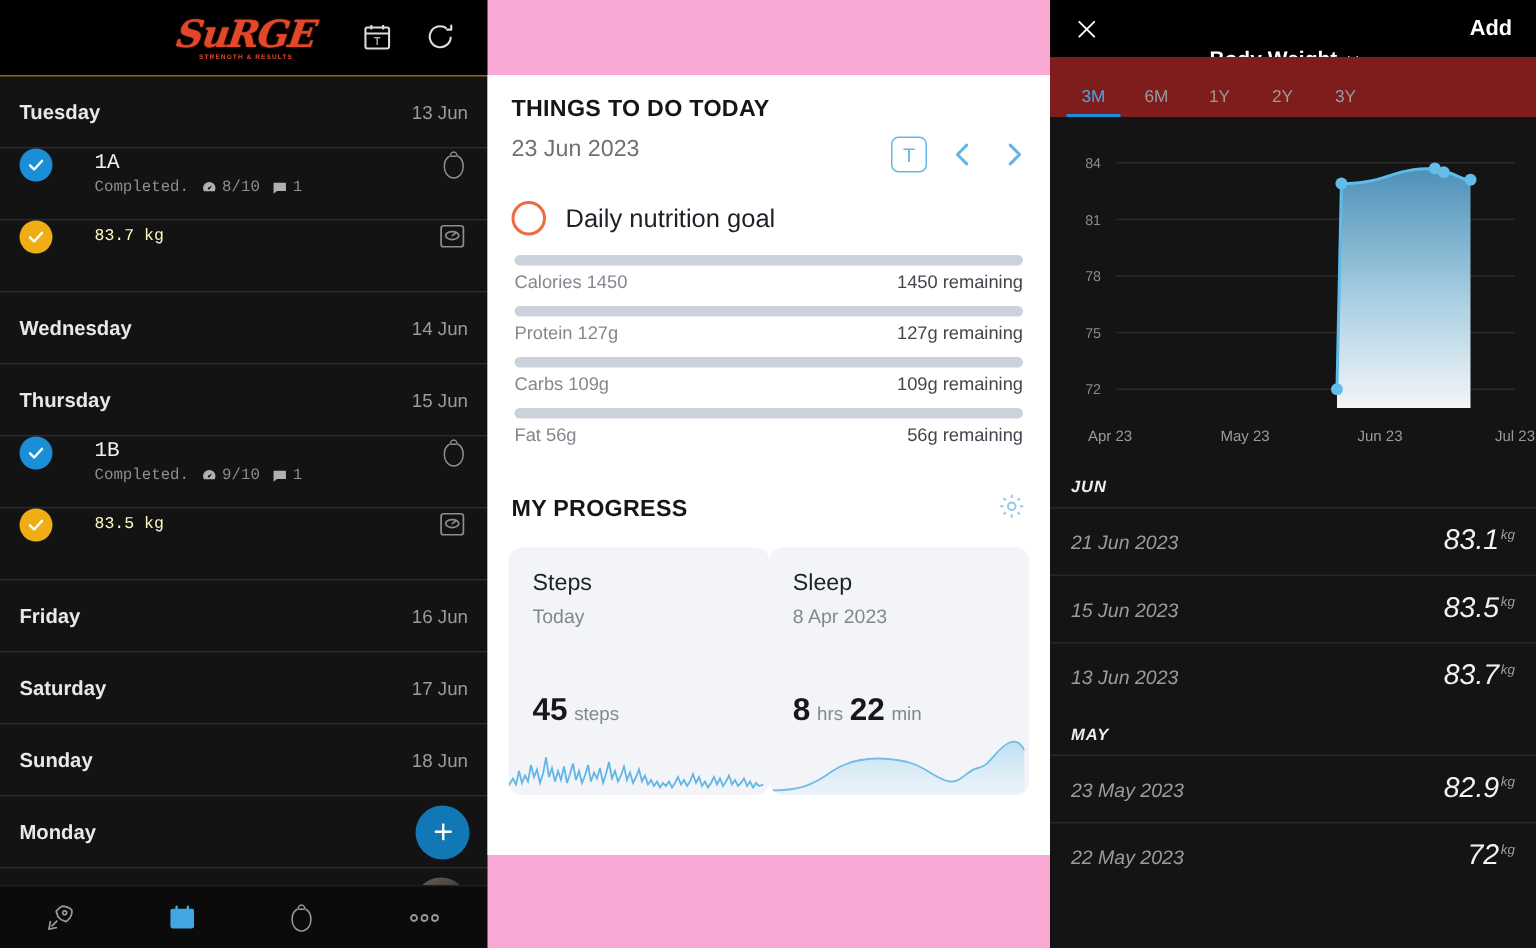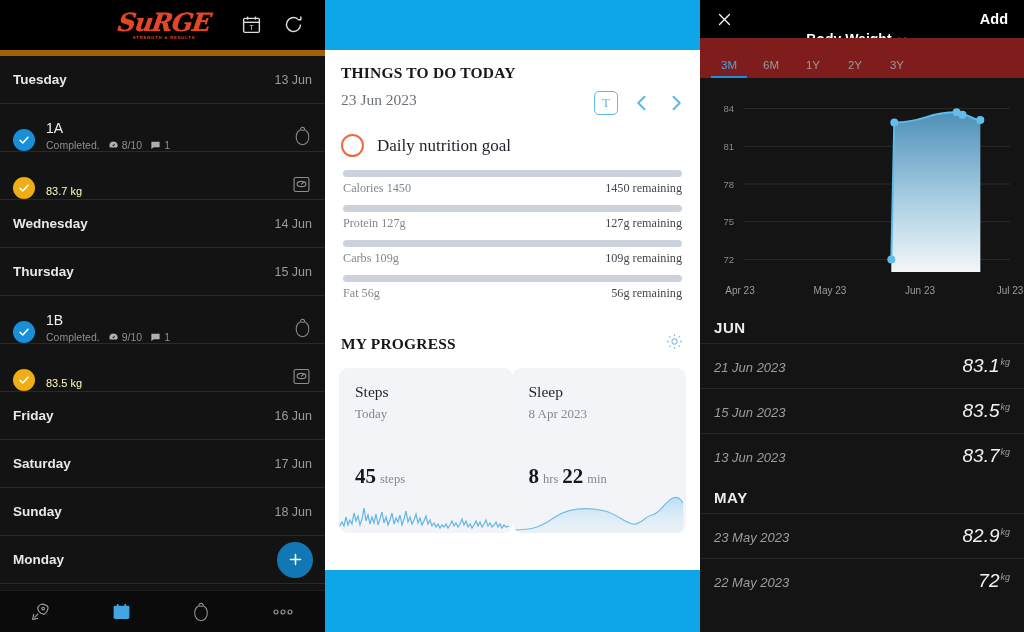--- a/index.html
+++ b/index.html
@@ -13,25 +13,25 @@
   .pl-header { height:50px; background:#000; display:flex; align-items:center; position:relative; flex:0 0 auto; }
   .logo { position:absolute; left:118px; top:4px; width:92px; height:42px; display:flex; flex-direction:column; align-items:center; justify-content:center; }
   .logo-word { font-family:"DejaVu Serif", serif; font-style:italic; font-weight:bold; font-size:25px; color:#e2472a;
                letter-spacing:-1px; line-height:26px; transform:skewX(-8deg); text-shadow:0 0 1px #e2472a; }
   .logo-sub { font-size:4.4px; letter-spacing:0.7px; color:#e2472a; font-weight:bold; margin-top:-1px; }
   .hdr-icons { position:absolute; right:18px; top:10px; display:flex; gap:14px; align-items:center; }
   .ico-btn { width:28px; height:28px; display:flex; align-items:center; justify-content:center; color:#dcdcdc; }
 
   .pl-list { flex:1 1 auto; overflow:hidden; }
   .row { position:relative; padding:0 13px; border-top:1px solid #2a2a2a; }
-  .row.first { border-top:6px solid #a16207; }
+  .row.first { border-top:1px solid #a16207; }
   .day-row { display:flex; align-items:center; justify-content:space-between; height:47px; }
   .day-name { font-size:13.5px; color:#e8e8e8; font-weight:600; }
   .day-date { font-size:12.5px; color:#9a9a9a; }
-  .task-row { display:flex; align-items:flex-end; height:47px; gap:11px; }
+  .task-row { display:flex; align-items:flex-start; height:47px; gap:28px;font-family:Liberation Mono, monospace; }
   .bullet { width:22px; height:22px; border-radius:50%; flex:0 0 auto; display:flex; align-items:center; justify-content:center; }
   .bullet.blue { background:#1a8fd8; }
   .bullet.amber { background:#f0ae16; }
   .tick { width:12px; height:12px; }
   .task-main { flex:1 1 auto; }
   .task-title { font-size:14px; color:#f0f0f0; line-height:16px; }
   .task-sub { font-size:10.5px; color:#8e8e8e; display:flex; align-items:center; gap:4px; margin-top:2px; }
   .task-sub .mini { display:inline-flex; align-items:center; gap:3px; margin-left:4px; }
   .task-icon { color:#8d8d8d; flex:0 0 auto; }
   .weight-title { font-size:11px; color:#fef9c3; }
@@ -39,21 +39,21 @@
          background:#1177b5; display:flex; align-items:center; justify-content:center; color:#fff; font-size:22px; line-height:0; font-weight:300; }
   .avatar { position:absolute; right:13px; top:50%; transform:translateY(-50%); width:36px; height:36px; border-radius:50%;
             overflow:hidden; background:linear-gradient(160deg,#6b6258 0%,#3a3733 40%,#8b8176 70%,#2b2926 100%); }
   .avatar .fig { position:absolute; left:12px; top:5px; width:10px; height:26px; background:#17171a; border-radius:3px; transform:rotate(-9deg); }
 
   .pl-tabbar { height:42px; background:#0b0b0b; display:flex; align-items:center; justify-content:space-around; flex:0 0 auto; border-top:1px solid #1d1d1d; }
   .tab-ico { color:#9a9a9a; display:flex; align-items:center; justify-content:center; }
   .tab-ico.active { color:#42a6e0; }
 
   
-  .panel-mid { width:375px; height:632px; background:#0ea5e9; position:relative; display:flex; flex-direction:column;font-family:Liberation Serif, serif; }
+  .panel-mid { width:375px; height:632px; background:#f9a8d4; position:relative; display:flex; flex-direction:column; }
   .pm-sheet { position:absolute; left:0; top:50px; width:375px; height:520px; background:#fff; overflow:hidden; }
   .pm-title { font-size:15.5px; font-weight:bold; color:#14161a; letter-spacing:0.2px; padding:14px 16px 0 16px; }
   .pm-daterow { display:flex; align-items:flex-start; justify-content:space-between; padding:9px 14px 0 16px; }
   .pm-date { font-size:15.5px; color:#6d7278; }
   .pm-navs { display:flex; align-items:center; gap:14px; }
   .t-btn { width:24px; height:24px; border:1.6px solid #62b8e8; border-radius:5px; display:flex; align-items:center;
            justify-content:center; color:#62b8e8; font-size:13px; font-weight:500; }
   .chev { color:#5fb6e8; display:flex; align-items:center; }
 
   .goal-row { display:flex; align-items:center; gap:13px; padding:19px 16px 0 16px; }
@@ -82,21 +82,21 @@
   .pr-header { height:38px; background:#000; display:flex; align-items:center; justify-content:space-between; padding:0 16px; flex:0 0 auto; }
   .pr-x { color:#fff; display:flex; }
   .pr-title { font-size:14px; color:#fff; font-weight:600; display:flex; align-items:center; gap:5px;margin-top:39px; }
   .pr-add { font-size:14.5px; color:#fff; font-weight:bold; }
   .pr-tabs { height:40px; background:#7f1d1d; display:flex; align-items:flex-end; gap:0; padding:0 8px; flex:0 0 auto; }
   .pr-tab { flex:0 0 auto; width:42px; text-align:center; font-size:11.5px; color:#9a9a9a; padding-bottom:7px; position:relative; }
   .pr-tab.active { color:#44a7e2; }
   .pr-tab.active::after { content:""; position:absolute; left:3px; right:3px; bottom:0; height:2px; background:#1a8fd8; }
   .chart-wrap { height:230px; position:relative; background:#141414; flex:0 0 auto; }
   .pr-list { flex:1 1 auto; overflow:hidden; }
-  .grp-hdr { font-size:15px; font-weight:bold; color:#ededed; letter-spacing:0.6px; padding:11px 14px 7px 14px; }
+  .grp-hdr { font-size:11px; font-weight:bold; color:#ededed; letter-spacing:0.6px; padding:11px 14px 7px 14px;font-style:italic; }
   .wrow { display:flex; align-items:baseline; justify-content:space-between; padding:11px 14px; border-top:1px solid #262626;font-style:italic; }
   .wdate { font-size:13px; color:#9c9c9c; }
   .wval { font-size:19px; color:#f2f2f2; font-weight:500; }
   .wval sup { font-size:9px; color:#9c9c9c; font-weight:normal; margin-left:1px; }
 </style>
 </head>
 <body>
 
 <div class="screen">
 

